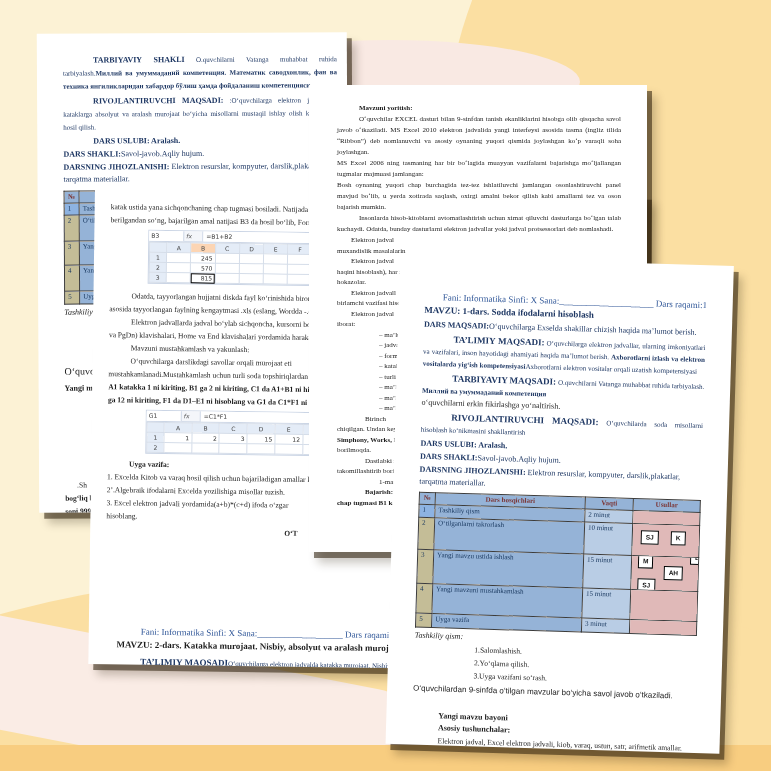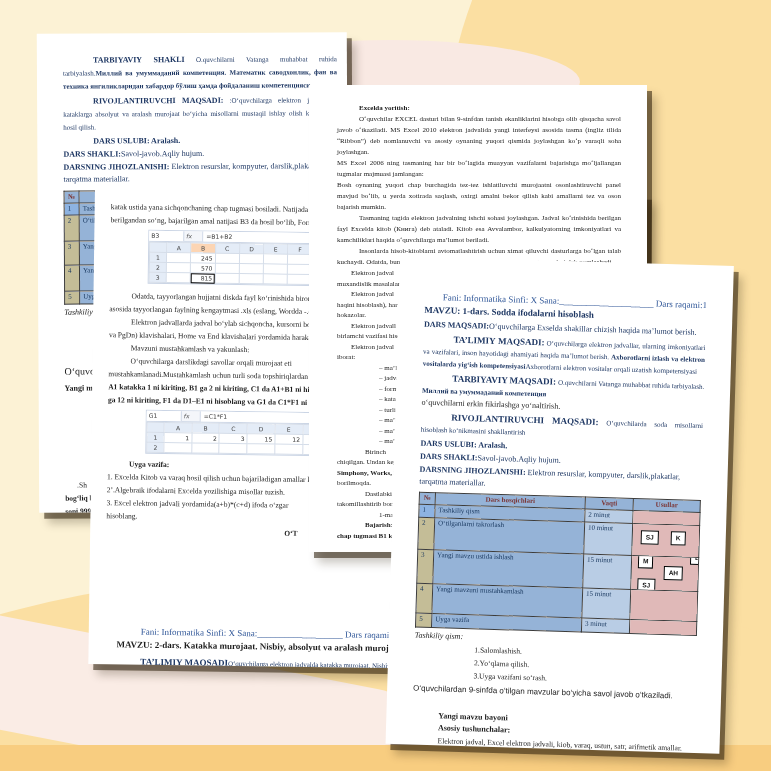--- a/index.html
+++ b/index.html
@@ -265,25 +265,24 @@
     <div class="s9 blk b nw" style="margin-left:12px;">MAVZU:  2-dars. Katakka murojaat. Nisbiy, absolyut va aralash murojaat.</div>
     <div class="s75 navy nw" style="margin-top:4px;text-indent:36px;">
       <span class="b s9">TA’LIMIY MAQSADI</span><span class="s7">O‘quvchilarga elektron jadvalda katakka murojaat. Nisbiy, absolyut va</span>
     </div>
     <div class="s7 navy nw">
       <span>murojaat  haqida ma’lumot berish.</span>&nbsp;<span class="b">Axborotlarni izlash va elektron vositalarda yig‘ish kompetensiyasi</span>
     </div>
   </div>
 
   <div class="page pageC">
-    <div class="s7 blk b ind">Excelda yoritish:</div>
+    <div class="s7 blk b ind">Mavzuni yoritish:</div>
     <div class="s7 blk just ind">O‘quvchilar  EXCEL dasturi bilan 9-sinfdan tanish ekanliklarini hisobga olib qisqacha savol javob o‘tkaziladi. MS Excel 2010 elektron jadvalida yangi interfeysi asosida tasma (ingliz tilida “Ribbon”) deb nomlanuvchi va asosiy oynaning yuqori qismida joylashgan ko‘p varaqli soha joylashgan.</div>
     <div class="s7 blk just">MS Excel 2006 ning tasmaning har bir bo‘lagida muayyan vazifalarni bajarishga mo‘ljallangan tugmalar majmuasi jamlangan:</div>
-    <div class="s7 blk just">Bosh oynaning yuqori chap burchagida tez-tez ishlatiluvchi murojaatni osonlashtiruvchi panel mavjud bo‘lib, u yerda xotirada saqlash, oxirgi amalni bekor qilish kabi amallarni tez va oson bajarish mumkin.</div>
-    <div class="s7 blk just ind">Tasmaning tagida elektron jadvalning ishchi sohasi joylashgan. Jadval ko‘rinishida berilgan fayl Excelda kitob (Книга) deb ataladi. Kitob esa Avvalambor, kalkulyatorning imkoniyatlari va kamchiliklari haqida o‘quvchilarga ma’lumot beriladi.</div>
+    <div class="s7 blk just">Bosh oynaning yuqori chap burchagida tez-tez ishlatiluvchi jamlangan osonlashtiruvchi panel mavjud bo‘lib, u yerda xotirada saqlash, oxirgi amalni bekor qilish kabi amallarni tez va oson bajarish mumkin.</div>
     <div class="s7 blk just ind">Insonlarda hisob-kitoblarni avtomatlashtirish uchun ximat qiluvchi dasturlarga bo‘lgan talab kuchaydi. Odatda, bunday dasturlarni elektron jadvallar yoki jadval protsessorlari deb nomlashadi.</div>
     <div class="fragcol blk" style="font-size:7px;line-height:10.5px;">
       <div style="text-indent:14px;">Elektron jadval</div>
       <div>muxandislik masalalarin</div>
       <div style="text-indent:14px;">Elektron jadval</div>
       <div>haqini hisoblash), har xi</div>
       <div>hokazolar.</div>
       <div style="text-indent:14px;">Elektron jadvall</div>
       <div>birlamchi vazifasi hisob</div>
       <div style="text-indent:14px;">Elektron jadval</div>

